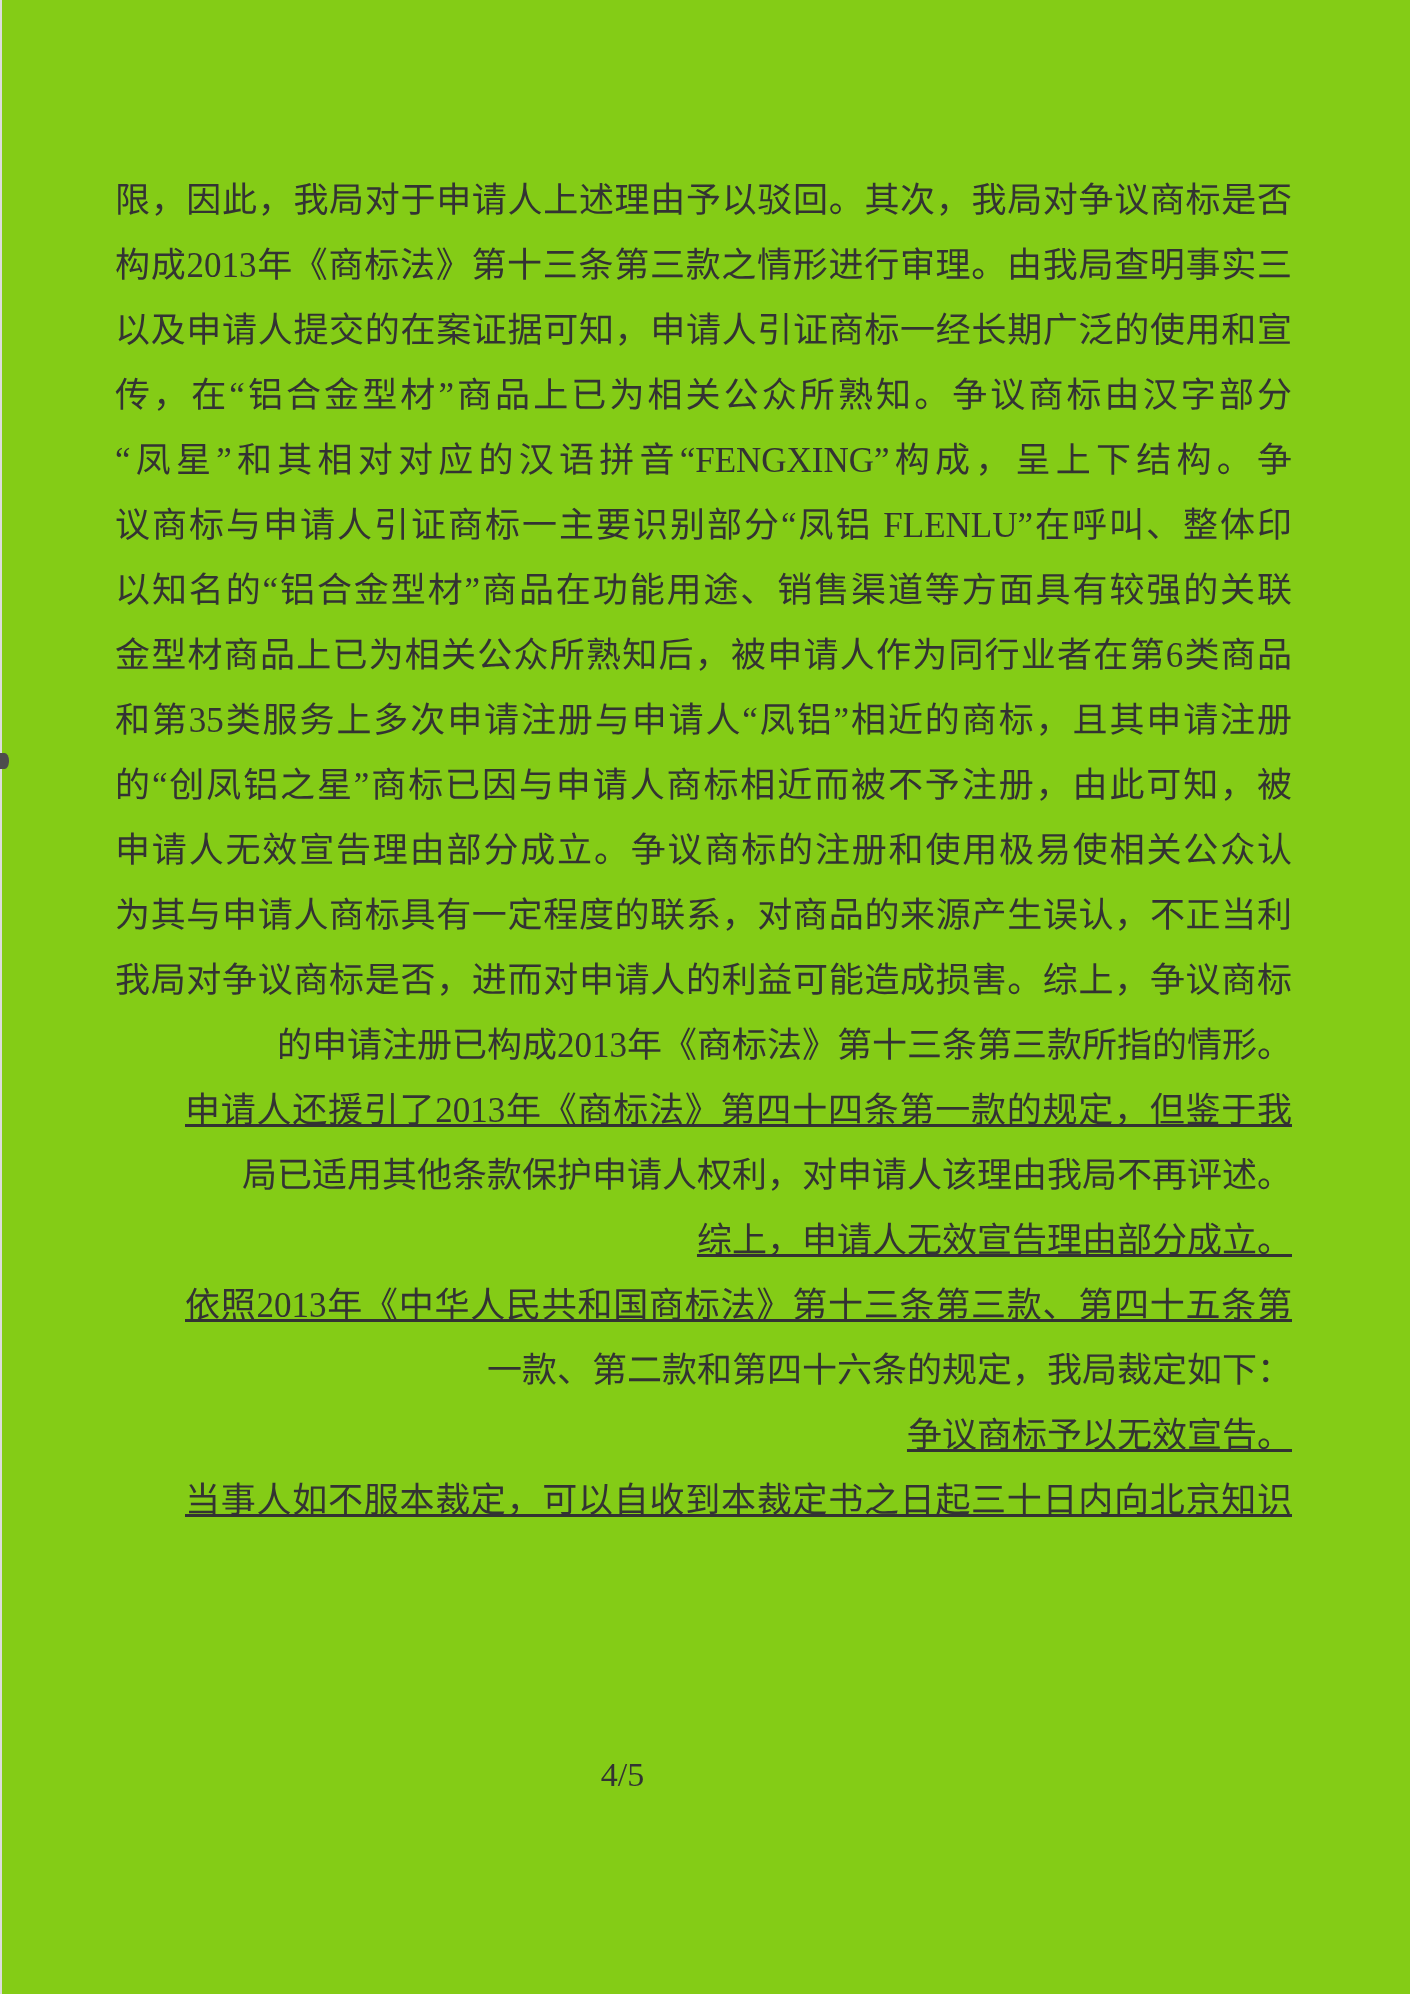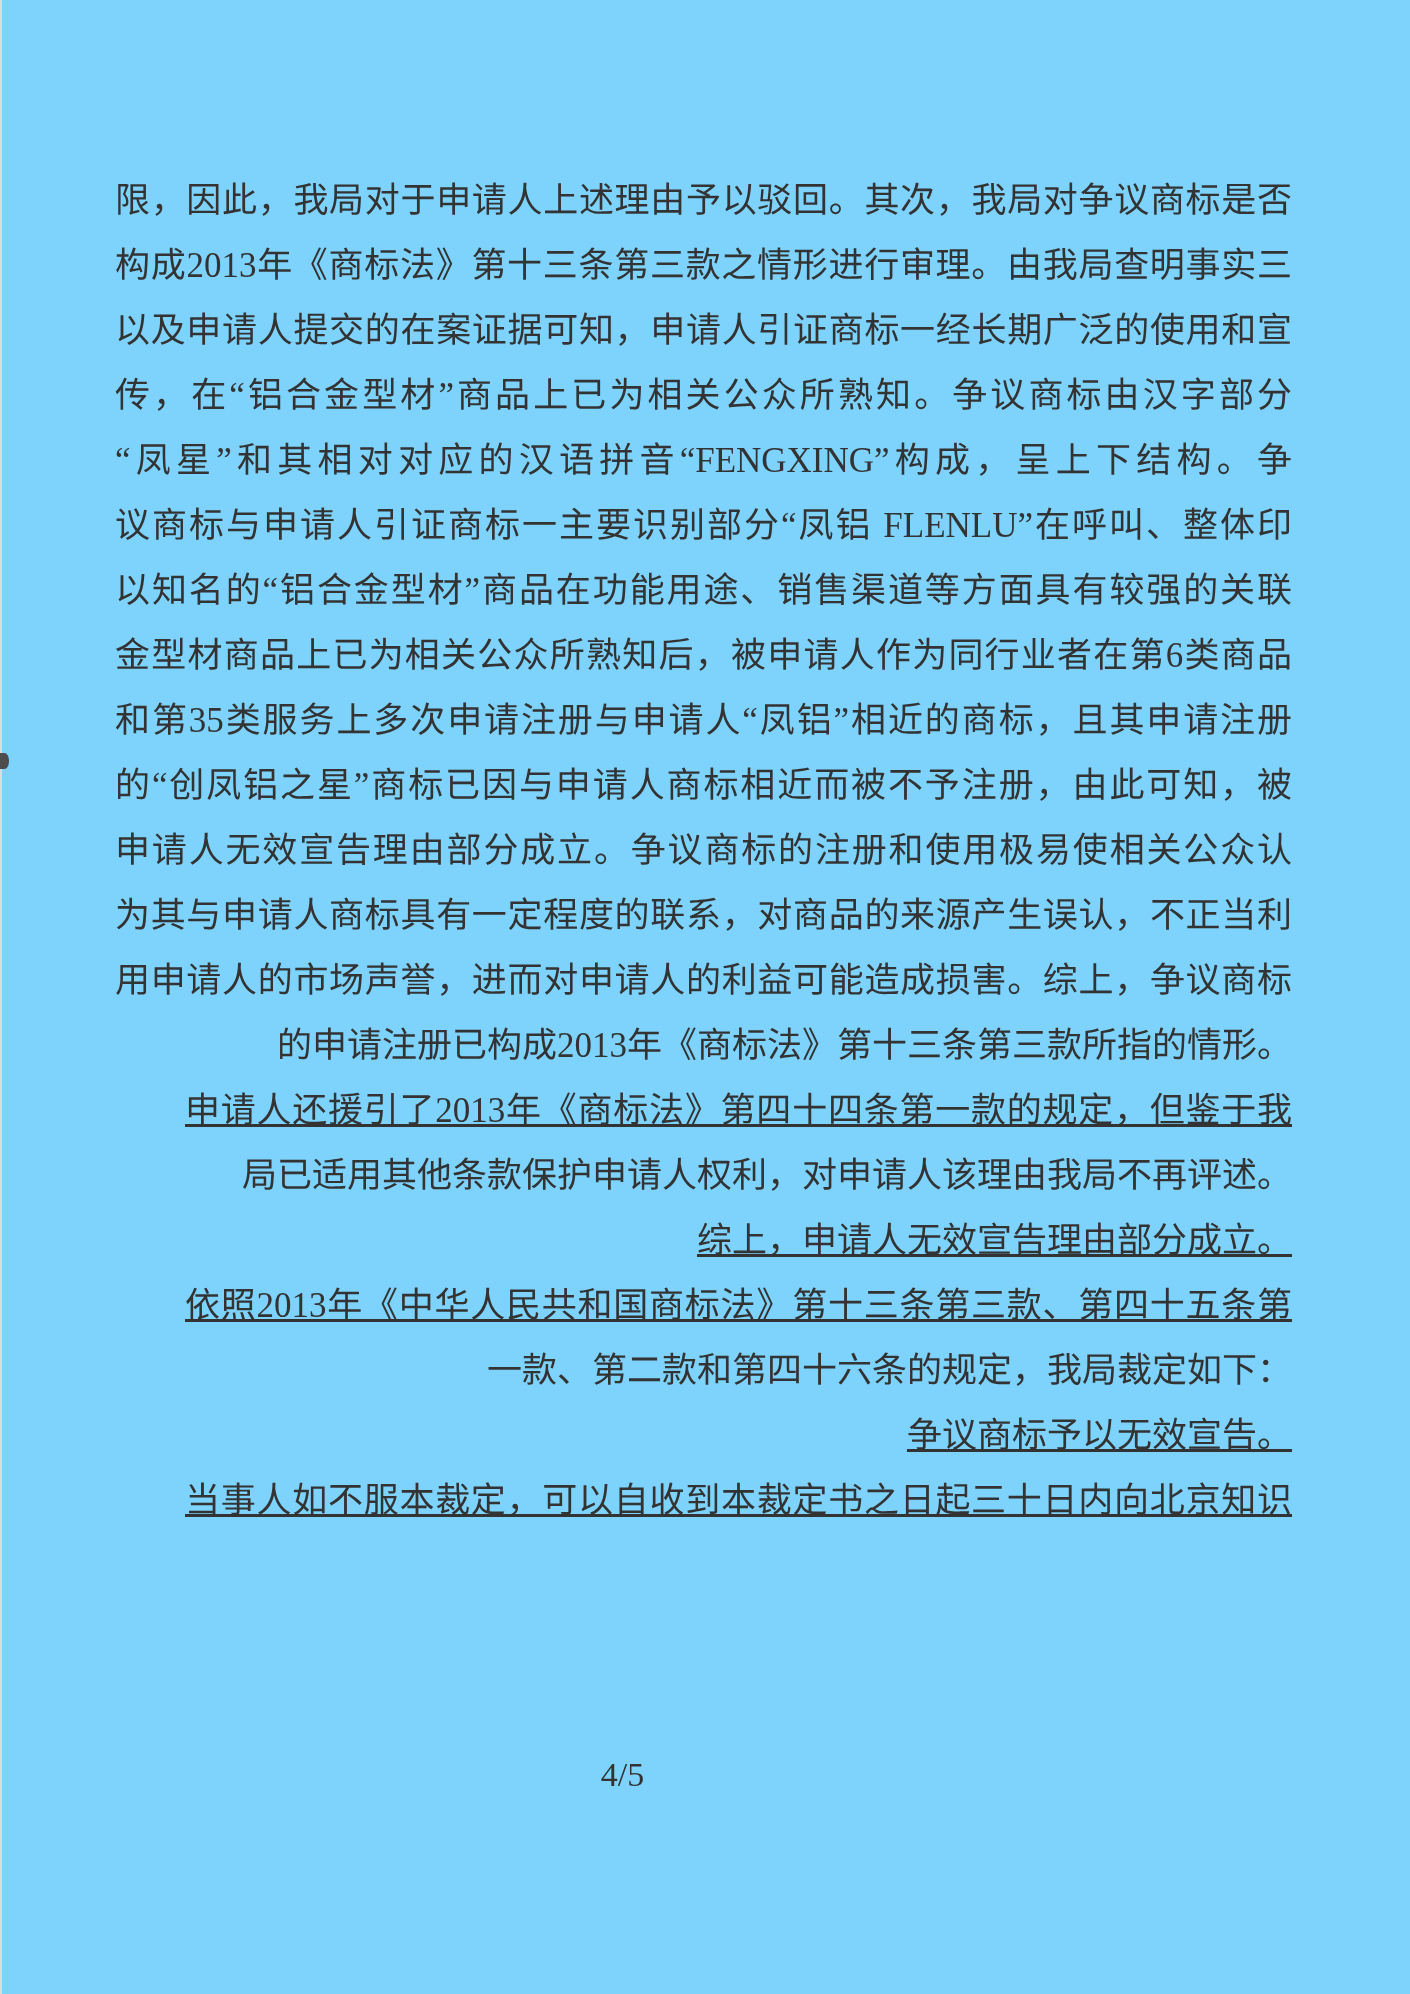--- a/index.html
+++ b/index.html
@@ -4,21 +4,21 @@
 <style>
   html, body {
     margin: 0;
     padding: 0;
     background: #ffffff;
   }
   .page {
     position: relative;
     width: 1410px;
     height: 1994px;
-    background: #7dd3fc;
+    background: #84cc16;
     overflow: hidden;
     font-family: "Liberation Serif", "DejaVu Serif", serif;
   }
   .text-block {
     position: absolute;
     left: 115px;
     top: 168px;
     width: 1177px;
   }
   .line {
@@ -79,21 +79,21 @@
       <div class="line fill">以及申请人提交的在案证据可知，申请人引证商标一经长期广泛的使用和宣</div>
       <div class="line fill">传，在“铝合金型材”商品上已为相关公众所熟知。争议商标由汉字部分</div>
       <div class="line fill">“凤星”和其相对对应的汉语拼音“FENGXING”构成，呈上下结构。争</div>
       <div class="line fill">议商标与申请人引证商标一主要识别部分“凤铝 FLENLU”在呼叫、整体印</div>
       <div class="line fill">以知名的“铝合金型材”商品在功能用途、销售渠道等方面具有较强的关联</div>
       <div class="line fill">金型材商品上已为相关公众所熟知后，被申请人作为同行业者在第6类商品</div>
       <div class="line fill">和第35类服务上多次申请注册与申请人“凤铝”相近的商标，且其申请注册</div>
       <div class="line fill">的“创凤铝之星”商标已因与申请人商标相近而被不予注册，由此可知，被</div>
       <div class="line fill">申请人无效宣告理由部分成立。争议商标的注册和使用极易使相关公众认</div>
       <div class="line fill">为其与申请人商标具有一定程度的联系，对商品的来源产生误认，不正当利</div>
-      <div class="line fill">用申请人的市场声誉，进而对申请人的利益可能造成损害。综上，争议商标</div>
+      <div class="line fill">我局对争议商标是否，进而对申请人的利益可能造成损害。综上，争议商标</div>
       <div class="line">的申请注册已构成2013年《商标法》第十三条第三款所指的情形。</div>
       <div class="line fill indent">申请人还援引了2013年《商标法》第四十四条第一款的规定，但鉴于我</div>
       <div class="line">局已适用其他条款保护申请人权利，对申请人该理由我局不再评述。</div>
       <div class="line indent">综上，申请人无效宣告理由部分成立。</div>
       <div class="line fill indent">依照2013年《中华人民共和国商标法》第十三条第三款、第四十五条第</div>
       <div class="line">一款、第二款和第四十六条的规定，我局裁定如下：</div>
       <div class="line indent">争议商标予以无效宣告。</div>
       <div class="line fill indent">当事人如不服本裁定，可以自收到本裁定书之日起三十日内向北京知识</div>
     </div>
 

